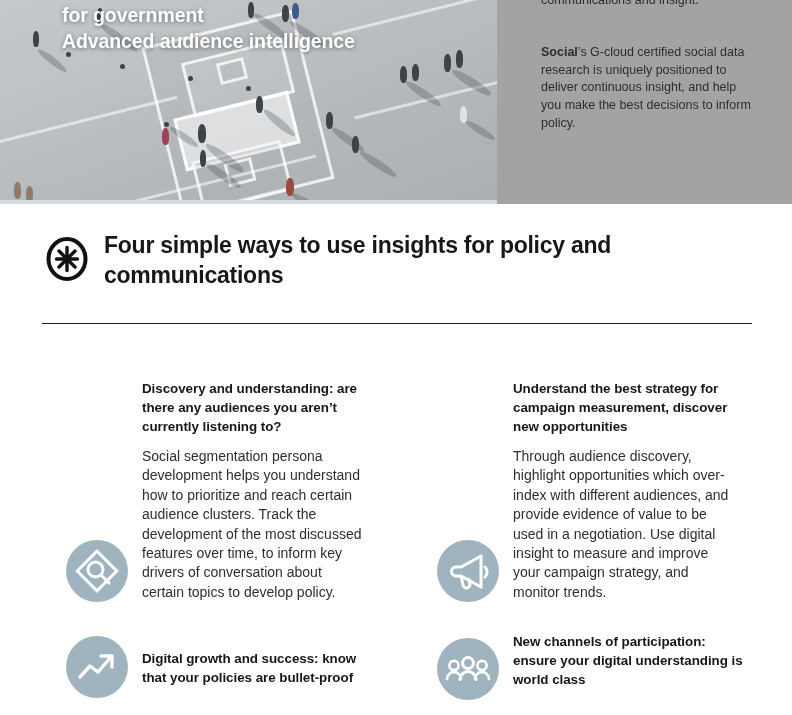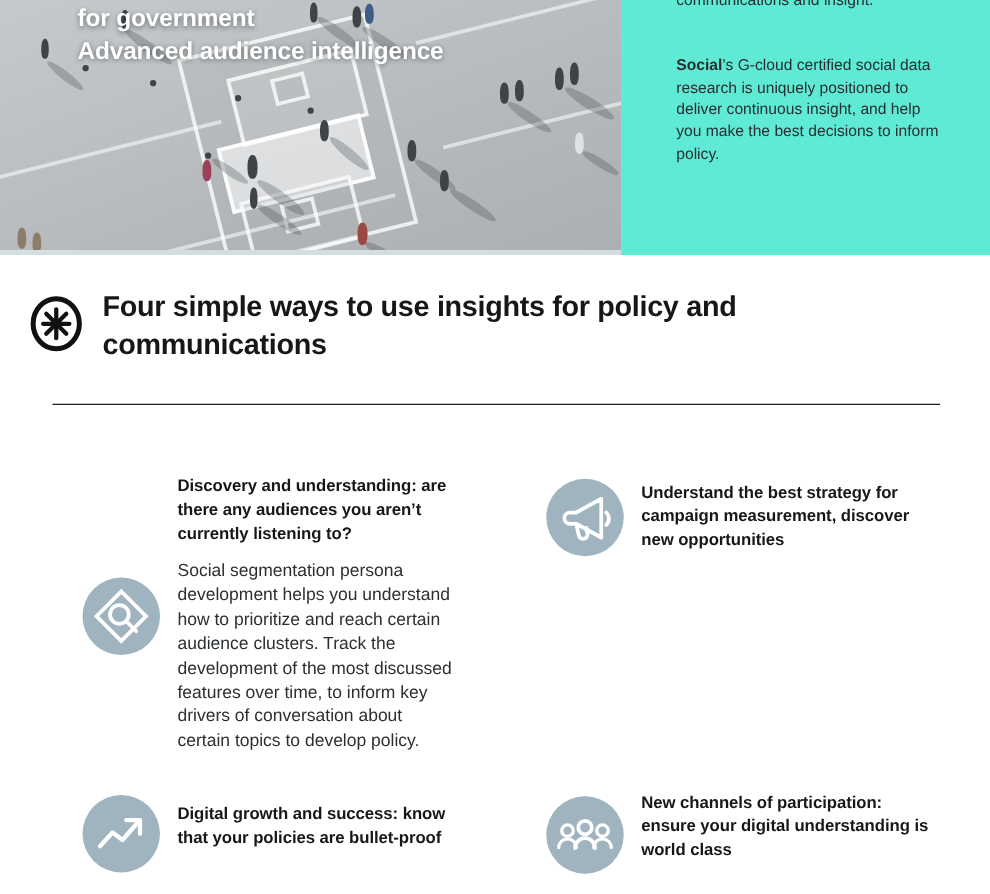--- a/index.html
+++ b/index.html
@@ -87,21 +87,21 @@
     text-shadow: 0 1px 4px rgba(40,44,48,0.55);
     z-index: 4;
   }
 
   .hero-panel {
     position: absolute;
     left: 497px;
     top: 0;
     width: 295px;
     height: 204px;
-    background: #5eead4;
+    background: #a3a3a3;
   }
   .panel-inner {
     position: absolute;
     left: 44px;
     top: -8px;
     width: 215px;
     font-size: 12.5px;
     line-height: 17.6px;
     color: #2a2e31;
   }
@@ -111,21 +111,21 @@
   
   .section {
     position: absolute;
     left: 0; top: 204px;
     width: 792px;
     height: 511px;
     background: #ffffff;
   }
   .heading-row {
     position: absolute;
-    left: 22px;
+    left: 44px;
     top: 26px;
     display: flex;
     align-items: flex-start;
   }
   .brand-mark {
     width: 46px; height: 46px;
     flex: 0 0 46px;
     margin-top: 6px;
   }
   .section-title {
@@ -149,21 +149,21 @@
   
   .grid {
     position: absolute;
     left: 0;
     top: 175px;
     width: 792px;
   }
   .card {
     position: absolute;
     display: flex;
-    align-items: center;
+    align-items: flex-end;
   }
   .card.c1 { left: 66px;  top: 0;   width: 300px; }
   .card.c2 { left: 437px; top: 0;   width: 300px; }
   .card.c3 { left: 66px;  top: 253px; width: 300px; }
   .card.c4 { left: 437px; top: 253px; width: 310px; }
 
   .icon-circle {
     width: 62px; height: 62px;
     flex: 0 0 62px;
     border-radius: 50%;
@@ -314,20 +314,21 @@
     <div class="card c2">
       <span class="icon-circle">
         <svg viewBox="0 0 62 62" width="62" height="62" aria-hidden="true">
           <path d="M44 16 L24 27 L19 27 A4.5 4.5 0 0 0 19 36 L24 36 L44 47 Z" fill="none" stroke="#fff" stroke-width="3" stroke-linejoin="round"></path>
           <path d="M24 36 L26 45 A3.5 3.5 0 0 0 33 44 L31.5 38" fill="none" stroke="#fff" stroke-width="3" stroke-linejoin="round"></path>
           <path d="M48 27 A7 7 0 0 1 48 37" fill="none" stroke="#fff" stroke-width="3" stroke-linecap="round"></path>
         </svg>
       </span>
       <div class="card-text">
         <div class="card-title">Understand the best strategy for campaign measurement, discover new opportunities</div>
+        <div class="card-body">Through audience discovery, highlight opportunities which over-index with different audiences, and provide evidence of value to be used in a negotiation. Use digital insight to measure and improve your campaign strategy, and monitor trends.</div>
       </div>
     </div>
 
     <div class="card c3">
       <span class="icon-circle">
         <svg viewBox="0 0 62 62" width="62" height="62" aria-hidden="true">
           <polyline points="14,41 24,30 32,36 45,21" fill="none" stroke="#fff" stroke-width="3.4" stroke-linecap="round" stroke-linejoin="round"></polyline>
           <polyline points="35,20 46,20 46,31" fill="none" stroke="#fff" stroke-width="3.4" stroke-linecap="round" stroke-linejoin="round"></polyline>
         </svg>
       </span>

